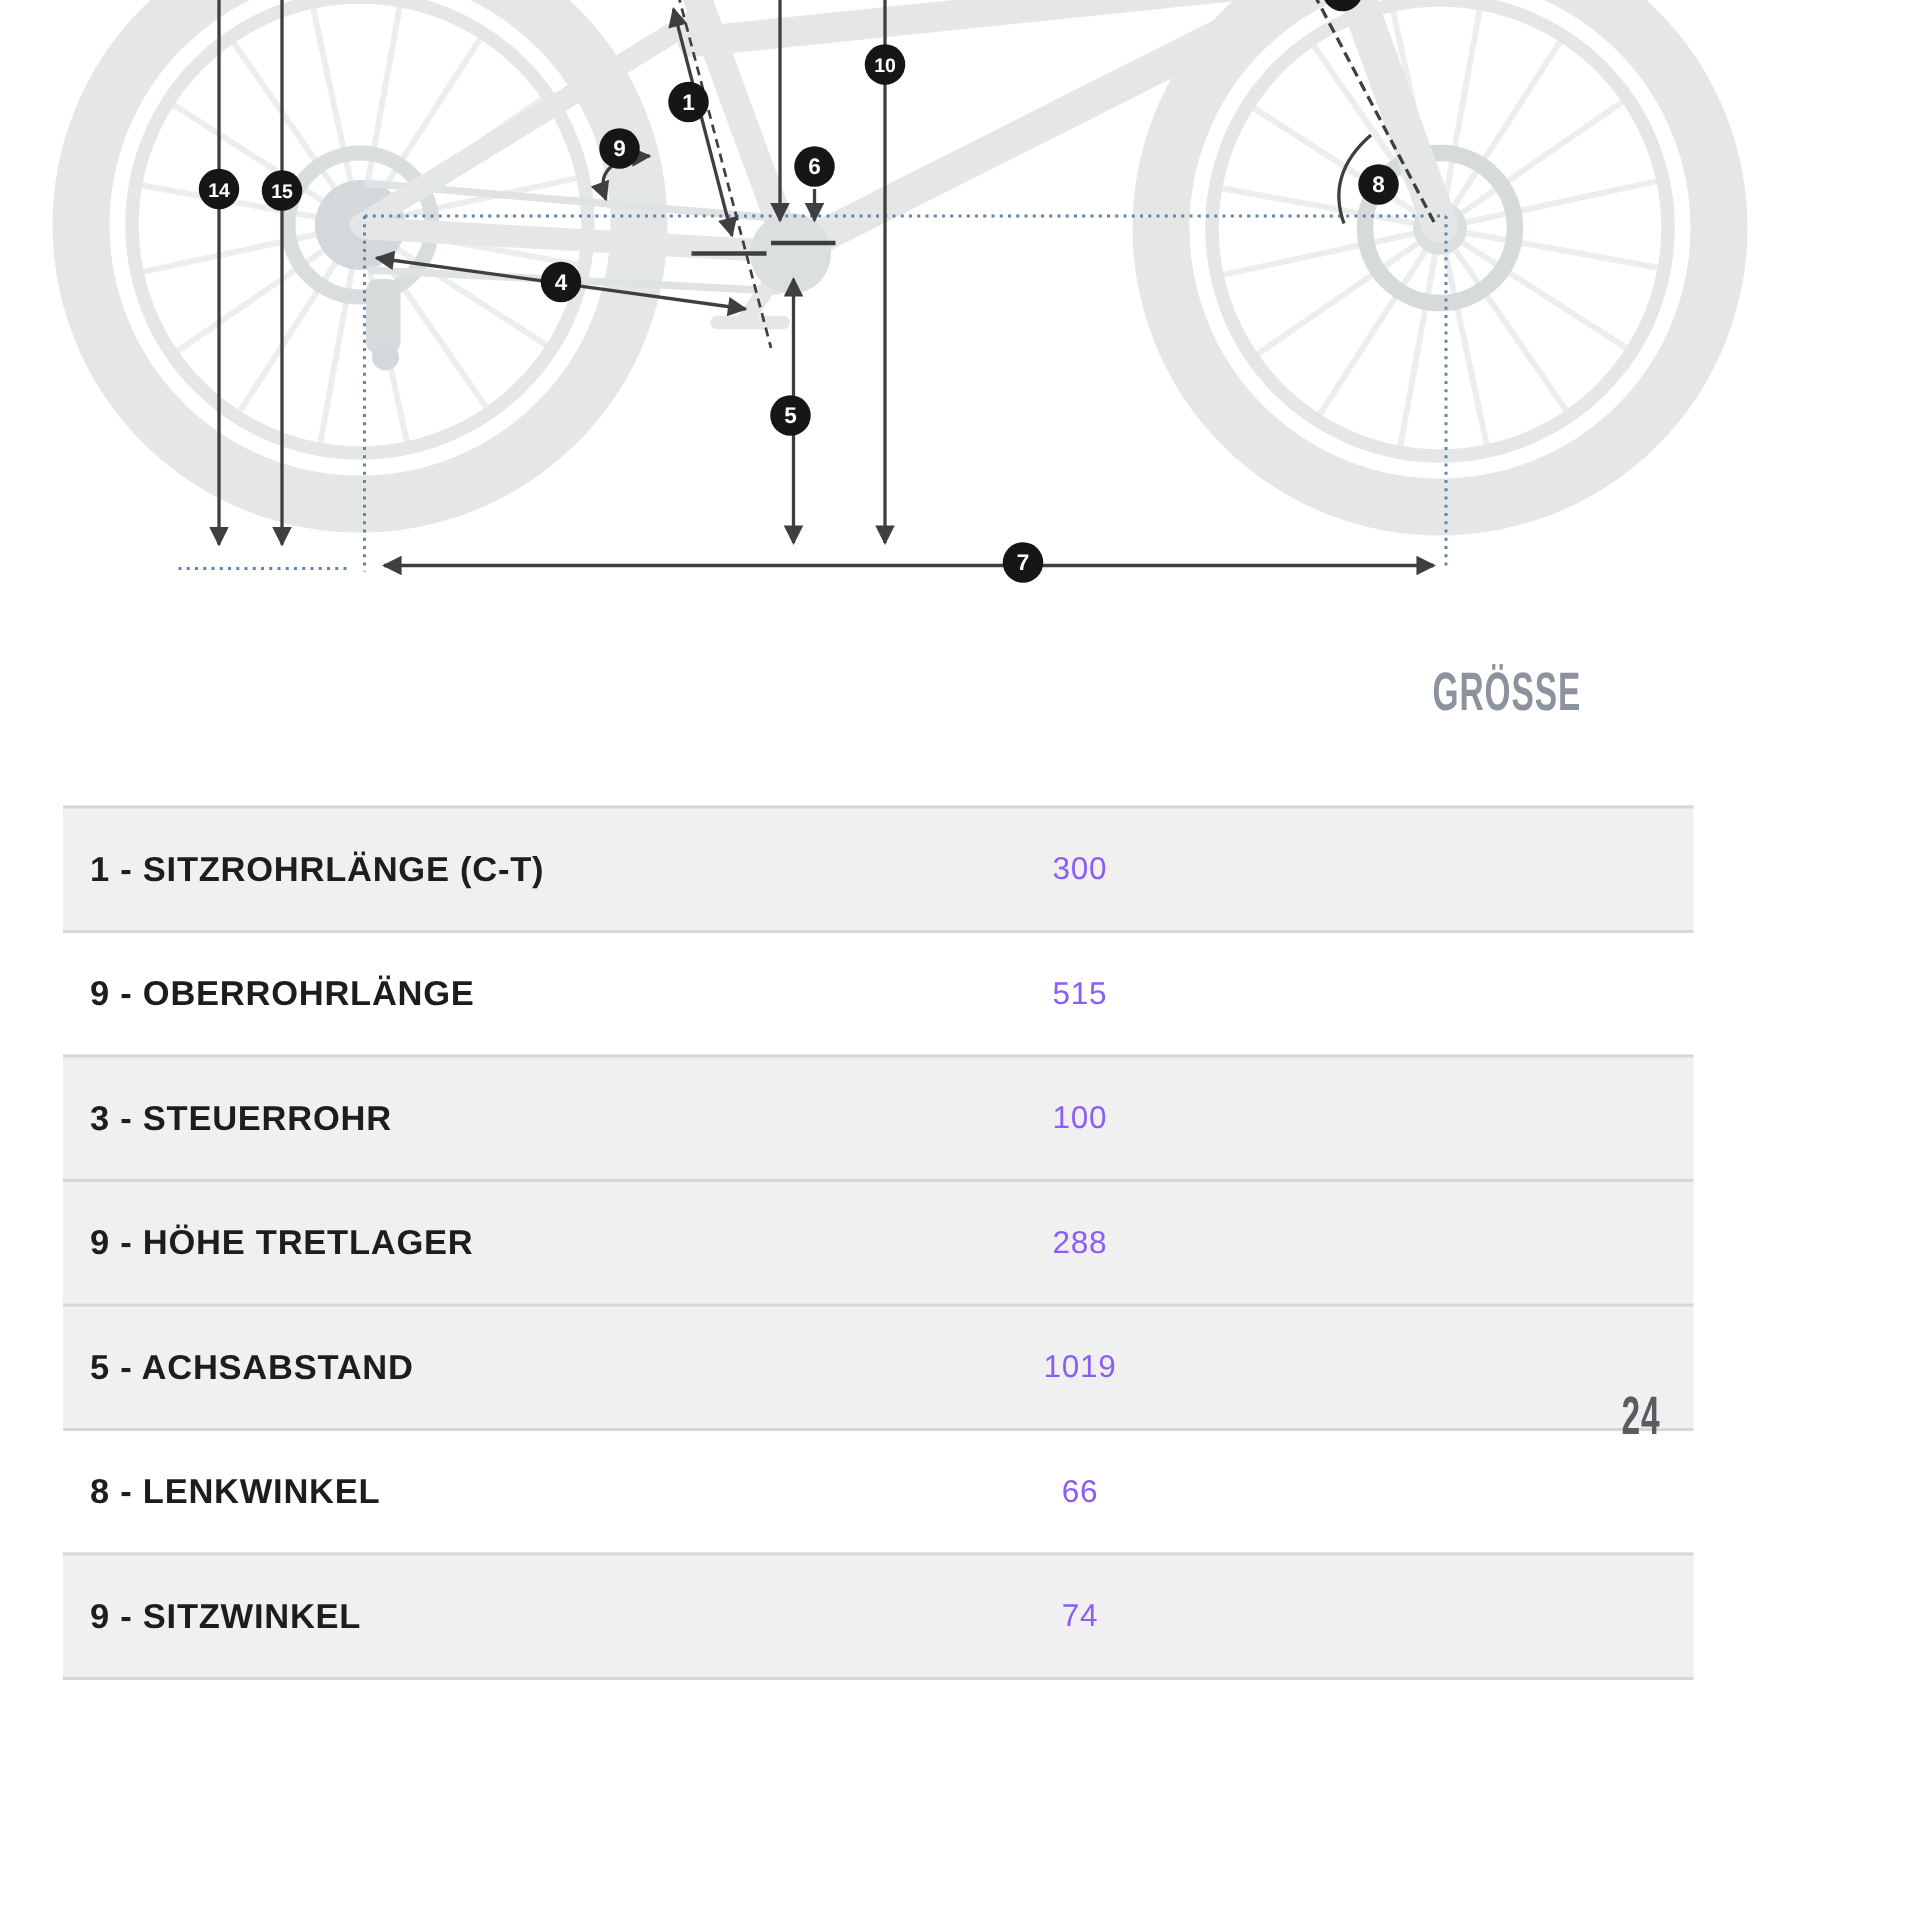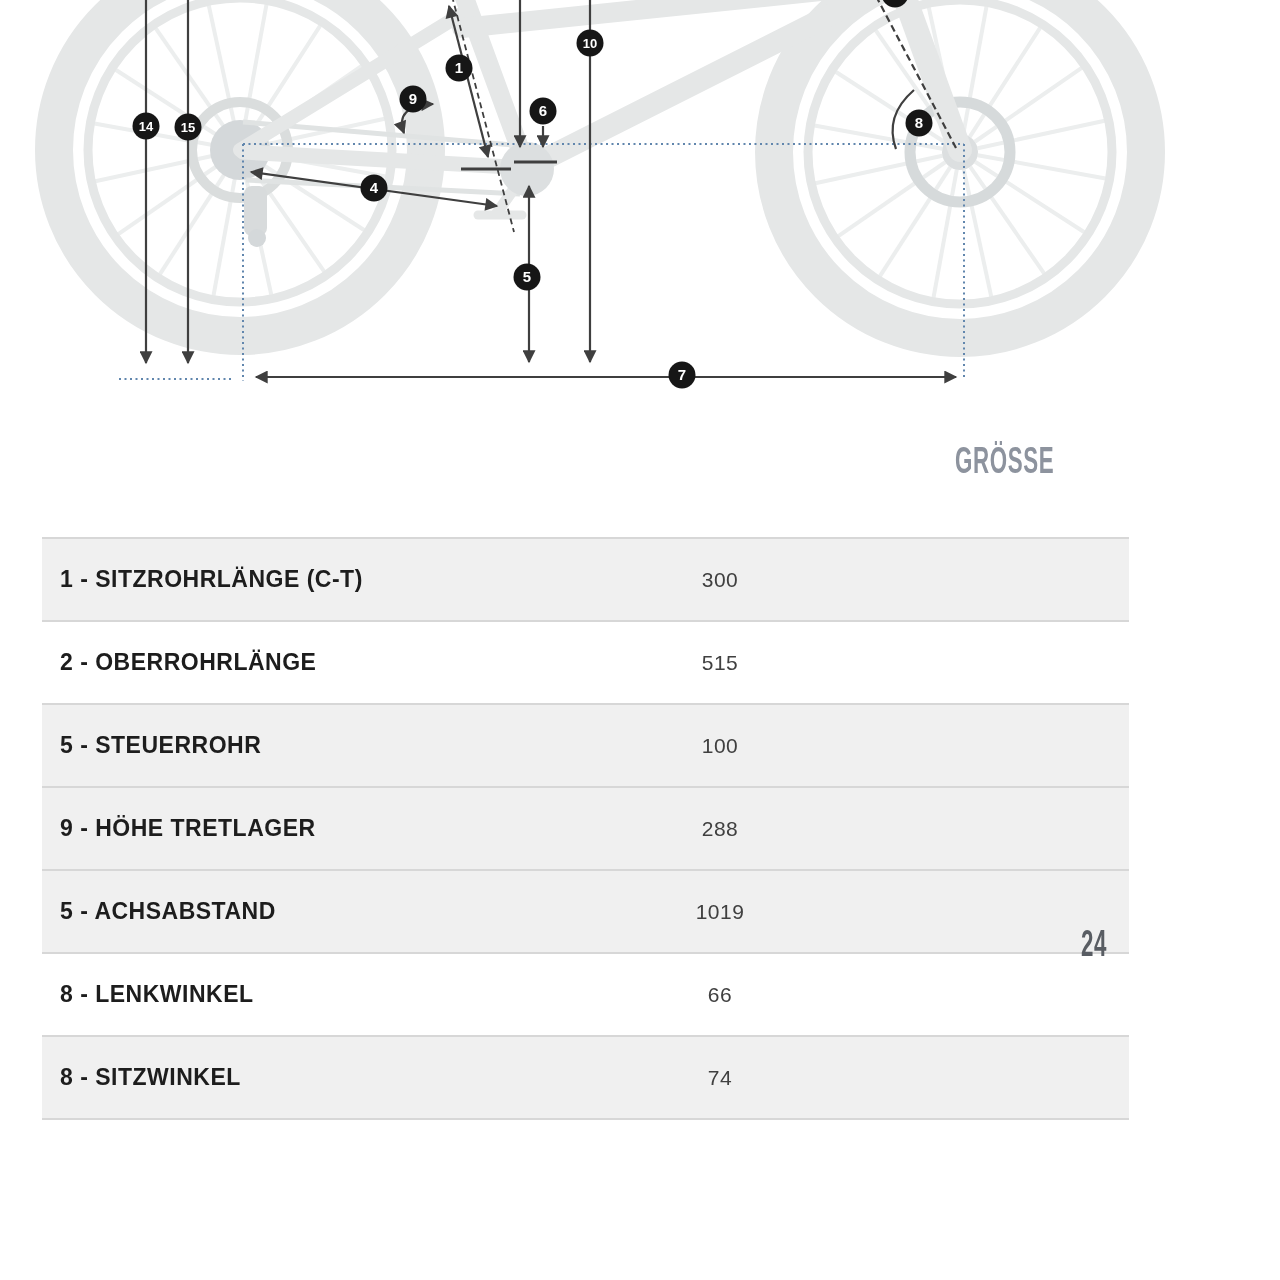--- a/index.html
+++ b/index.html
@@ -14,21 +14,21 @@
   .geo-header{height:97px;display:flex;align-items:flex-end;padding:0 14px 14px 15px;box-sizing:border-box;flex-direction:column;}
   .geo-header .hcell-label{flex:0 0 483px;}
   .geo-header .hcell-value{flex:0 0 240px;margin-left:60px;text-align:right;}
   .hsize{display:inline-block;font-weight:bold;font-size:36px;color:#8d939e;transform:scaleX(0.62);transform-origin:left bottom;letter-spacing:1px;white-space:nowrap;}
   .hval{display:inline-block;font-weight:bold;font-size:36px;color:#595d63;transform:scaleX(0.62);transform-origin:center bottom;letter-spacing:1px;}
 
   .trow{display:flex;align-items:center;border-top:2px solid #d7d7d7;min-height:61px;padding:10px 14px 10px 18px;box-sizing:content-box;background:#ffffff;}
   .trow.alt{background:#f0f0f0;}
   .trow:last-of-type{border-bottom:2px solid #d7d7d7;}
   .cell-label{flex:0 0 480px;font-weight:bold;font-size:23px;line-height:37px;color:#1d1d1d;letter-spacing:0.5px;}
-  .cell-value{flex:0 0 240px;margin-left:60px;text-align:center;font-size:21px;color:#404040;letter-spacing:0.5px;}
+  .cell-value{flex:0 0 240px;margin-left:60px;text-align:center;font-size:21px;color:#8b5cf6;letter-spacing:0.5px;}
 </style>
 </head>
 <body>
 
 <div class="diagram">
   <svg width="1280" height="440" viewBox="0 0 1280 440">
     <defs>
       <marker id="ah" viewBox="0 0 10 10" refX="9" refY="5" markerWidth="15" markerHeight="13" markerUnits="userSpaceOnUse" orient="auto-start-reverse">
         <path d="M0,0 L10,5 L0,10 z" fill="#3f3f3f"></path>
       </marker>
@@ -182,37 +182,37 @@
     <div class="hcell-value">
       <span class="hval">24</span>
     </div>
   </div>
 
   <div class="trow alt">
     <div class="cell-label">1 - SITZROHRLÄNGE (C-T)</div>
     <div class="cell-value">300</div>
   </div>
   <div class="trow">
-    <div class="cell-label">2 - OBERROHRLÄNGE</div>
+    <div class="cell-label">9 - OBERROHRLÄNGE</div>
     <div class="cell-value">515</div>
   </div>
   <div class="trow alt">
-    <div class="cell-label">5 - STEUERROHR</div>
+    <div class="cell-label">3 - STEUERROHR</div>
     <div class="cell-value">100</div>
   </div>
   <div class="trow alt">
     <div class="cell-label">9 - HÖHE TRETLAGER</div>
     <div class="cell-value">288</div>
   </div>
   <div class="trow alt">
     <div class="cell-label">5 - ACHSABSTAND</div>
     <div class="cell-value">1019</div>
   </div>
   <div class="trow">
     <div class="cell-label">8 - LENKWINKEL</div>
     <div class="cell-value">66</div>
   </div>
   <div class="trow alt">
-    <div class="cell-label">8 - SITZWINKEL</div>
+    <div class="cell-label">9 - SITZWINKEL</div>
     <div class="cell-value">74</div>
   </div>
 
 </div>
 
 </body></html>

